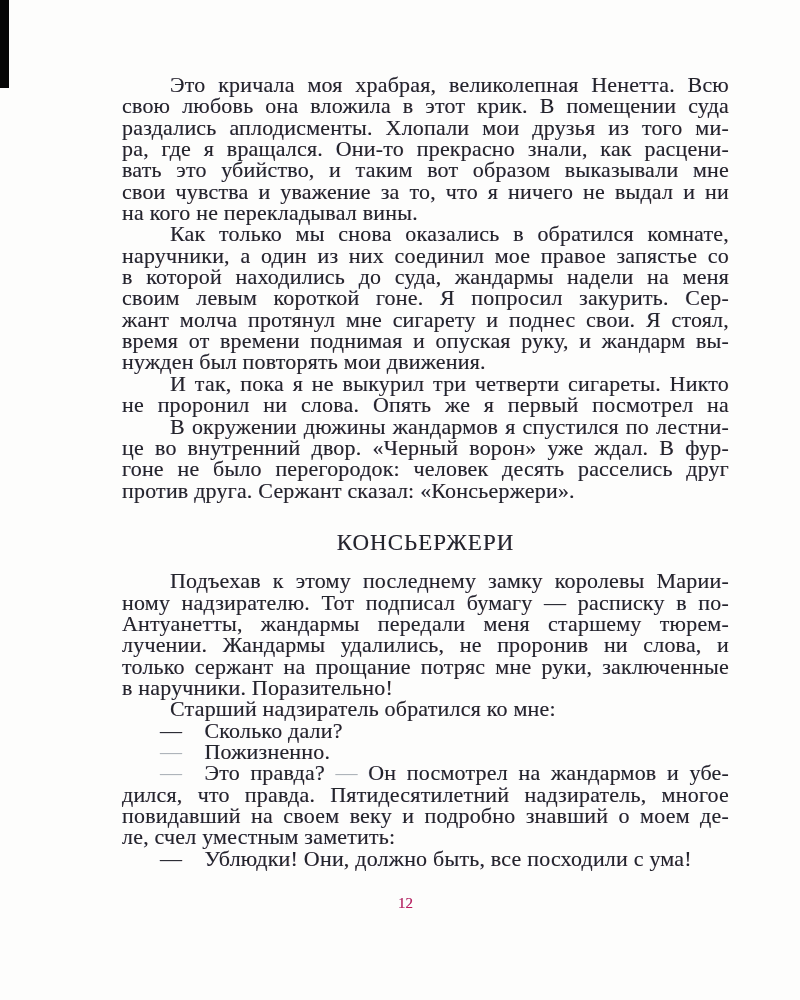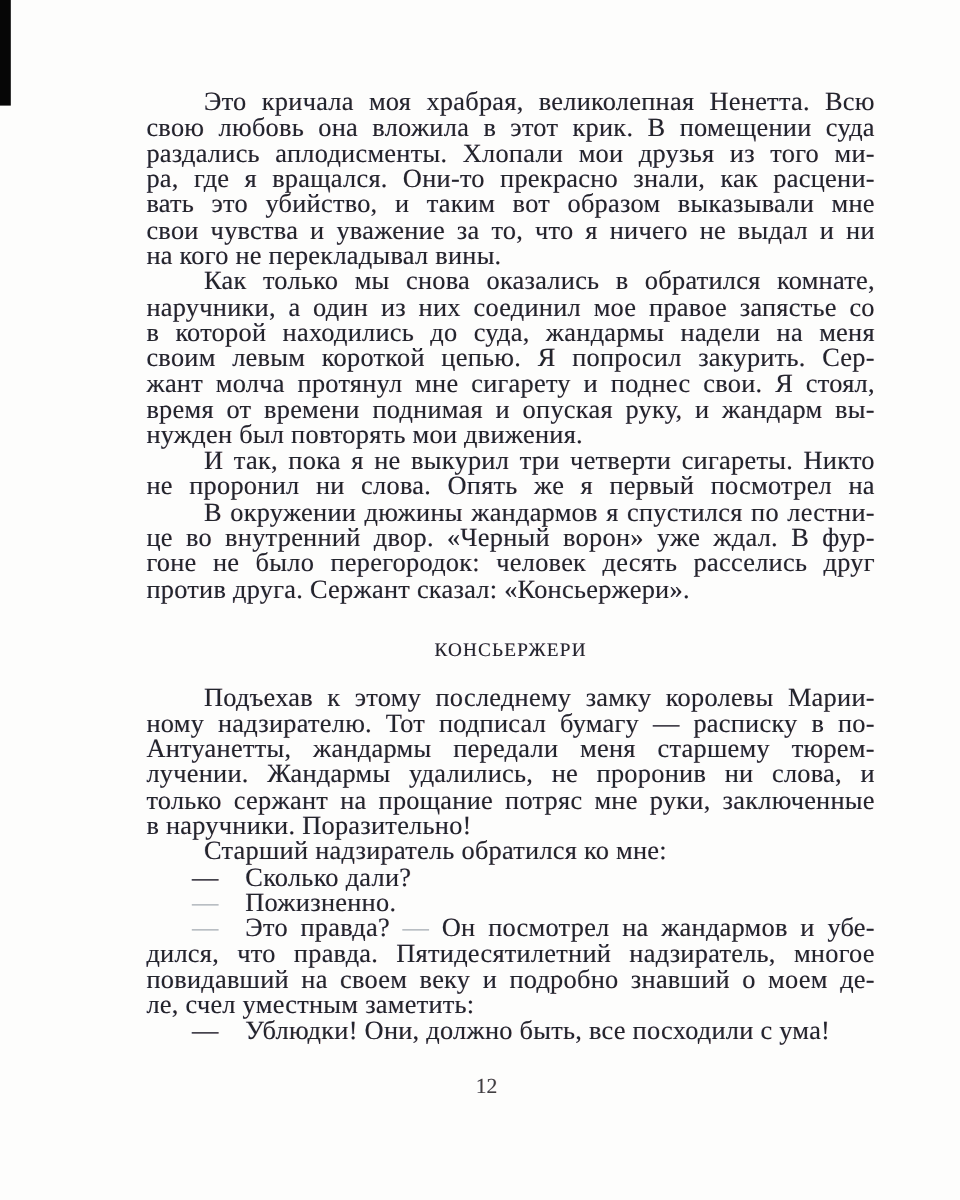--- a/index.html
+++ b/index.html
@@ -36,34 +36,34 @@
   .line {
     text-align: justify;
     text-align-last: justify;
   }
   .line.last { text-align-last: left; }
   .line.first { text-indent: 48px; }
   .para.dialogue .line.first { text-indent: 38px; }
   .faint { color: #aab0b6; text-shadow: none; }
   .heading {
     margin: 31px 0 17px 0;
-    font-size: 16px;
+    font-size: 23px;
     font-weight: normal;
     letter-spacing: 1px;
     line-height: 21.35px;
     text-align: center;
     color: #23252c;
   }
   .page-number {
     position: absolute;
     left: 102px; top: 895px;
     width: 607px;
     text-align: center;
-    font-size: 18px;
-    color: #404040;
+    font-size: 15px;
+    color: #be185d;
     text-shadow: 0.35px 0 0 rgba(150,50,40,0.22), -0.35px 0 0 rgba(40,60,160,0.25);
   }
 </style>
 </head>
 <body>
 
 <div class="page">
   <div class="scan-bar"></div>
   <div class="text-block">
     <div>
@@ -73,21 +73,21 @@
           <div class="line">раздались аплодисменты. Хлопали мои друзья из того ми-</div>
           <div class="line">ра, где я вращался. Они-то прекрасно знали, как расцени-</div>
           <div class="line">вать это убийство, и таким вот образом выказывали мне</div>
           <div class="line">свои чувства и уважение за то, что я ничего не выдал и ни</div>
           <div class="line last">на кого не перекладывал вины.</div>
         </div>
         <div class="para">
           <div class="line first">Как только мы снова оказались в обратился комнате,</div>
           <div class="line">наручники, а один из них соединил мое правое запястье со</div>
           <div class="line">в которой находились до суда, жандармы надели на меня</div>
-          <div class="line">своим левым короткой цепью. Я попросил закурить. Сер-</div>
+          <div class="line">своим левым короткой гоне. Я попросил закурить. Сер-</div>
           <div class="line">жант молча протянул мне сигарету и поднес свои. Я стоял,</div>
           <div class="line">время от времени поднимая и опуская руку, и жандарм вы-</div>
           <div class="line last">нужден был повторять мои движения.</div>
         </div>
         <div class="para">
           <div class="line first">И так, пока я не выкурил три четверти сигареты. Никто</div>
           <div class="line">не проронил ни слова. Опять же я первый посмотрел на</div>
         </div>
         <div class="para">
           <div class="line first">В окружении дюжины жандармов я спустился по лестни-</div>

